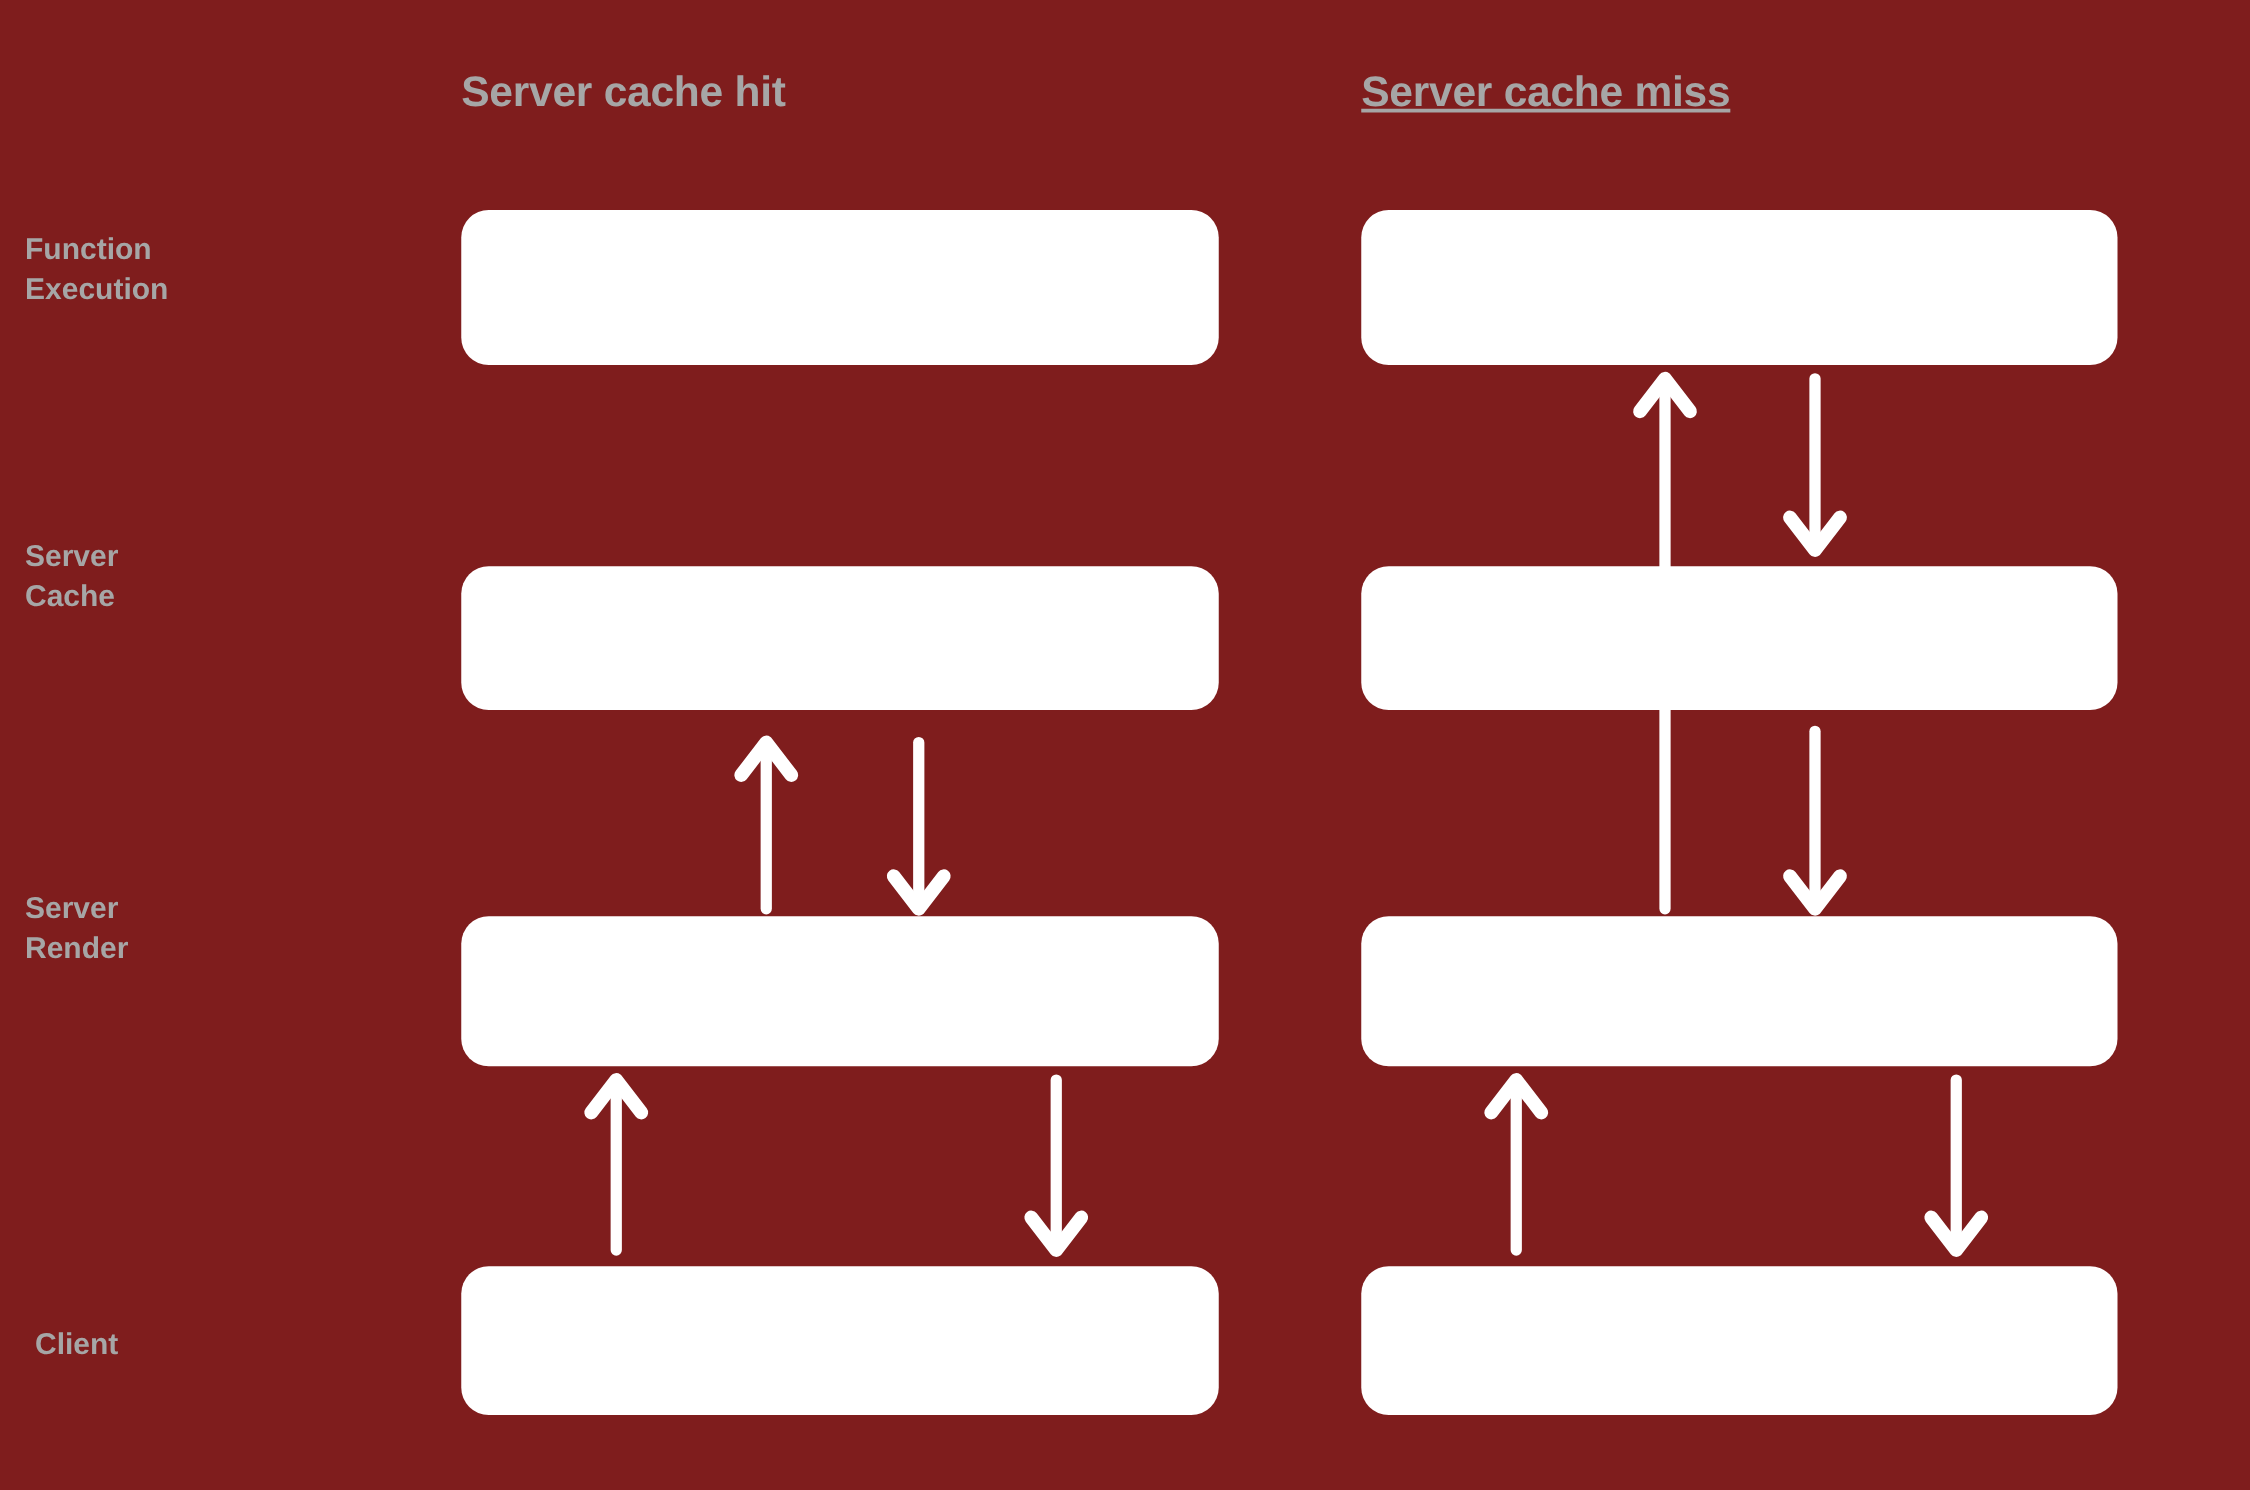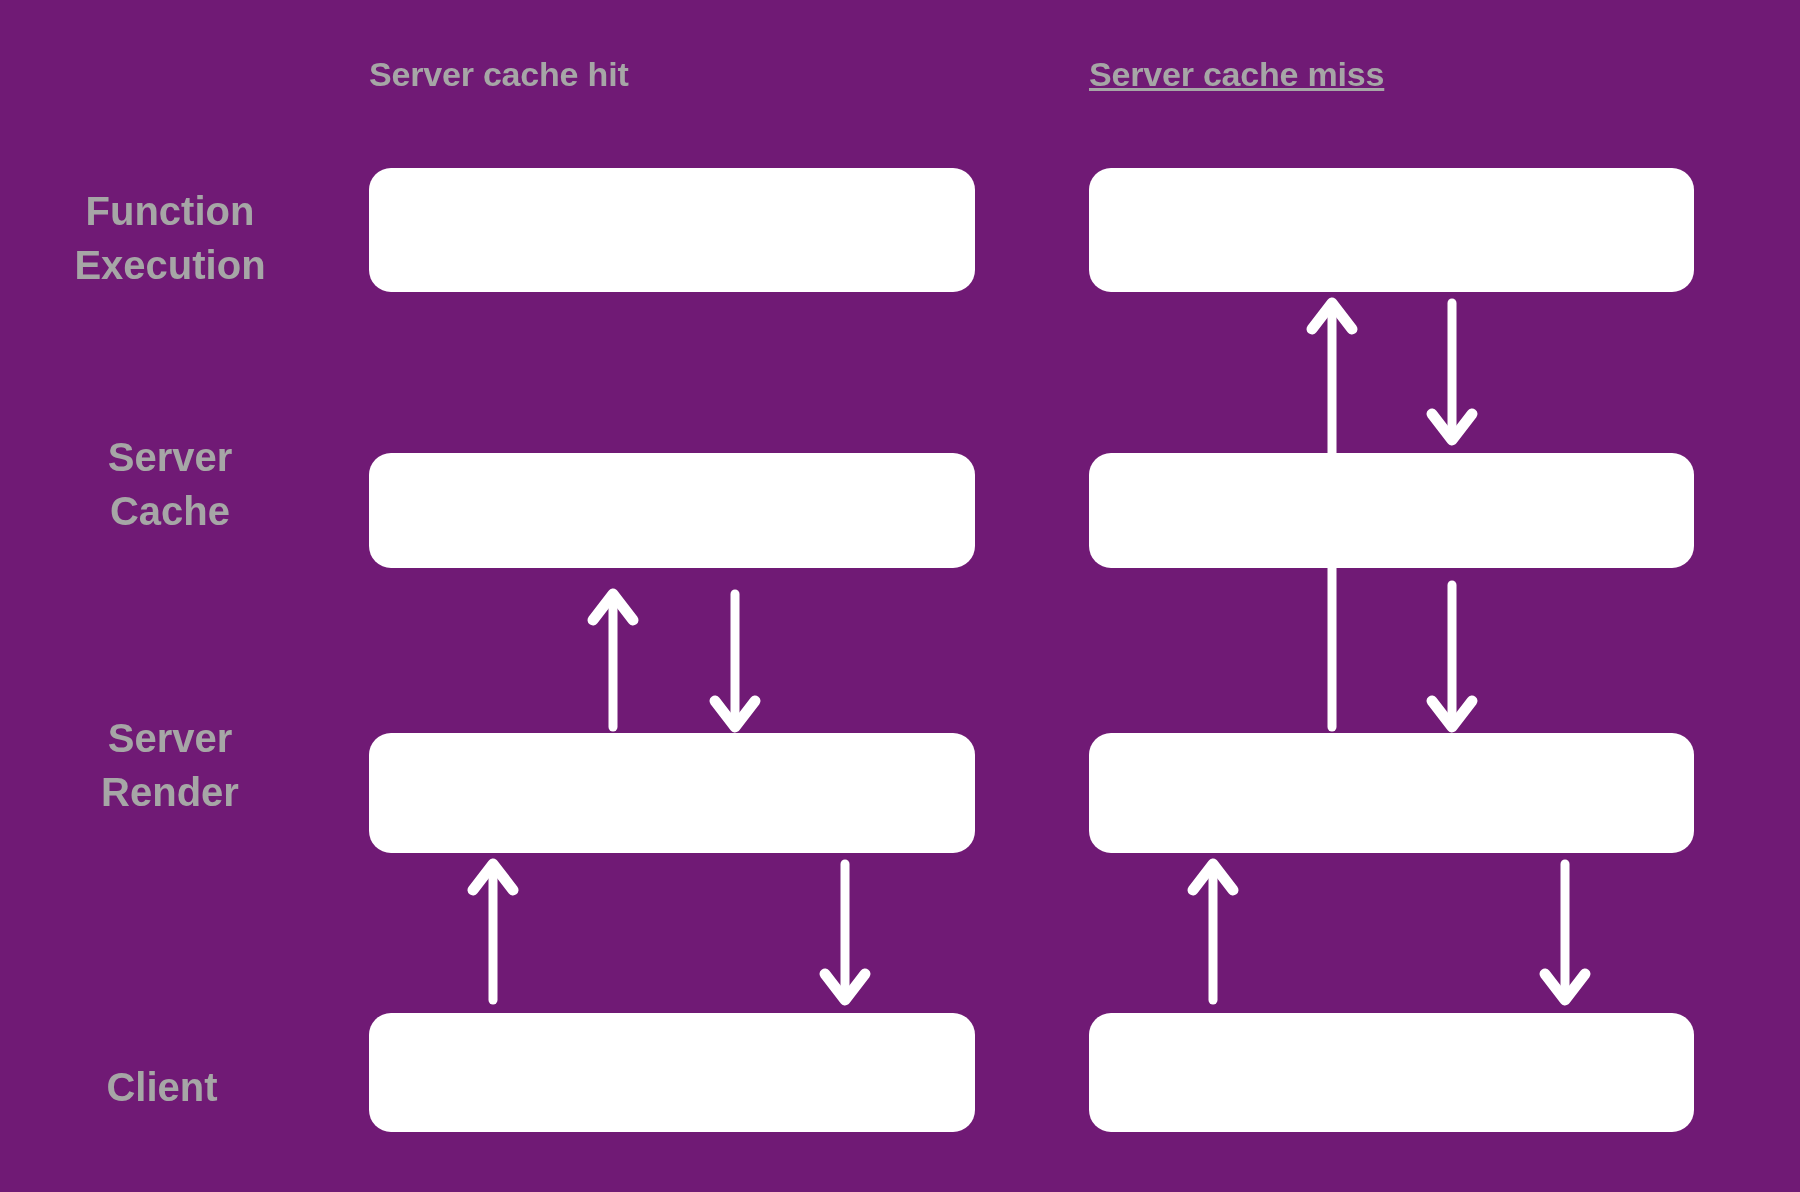--- a/index.html
+++ b/index.html
@@ -10,37 +10,37 @@
   body {
     width: 1800px;
     height: 1192px;
     font-family: "Liberation Sans", sans-serif;
     overflow: hidden;
   }
   #stage {
     position: relative;
     width: 1800px;
     height: 1192px;
-    background: #701a75;
+    background: #7f1d1d;
   }
   .col-header {
     position: absolute;
     color: #a6a6a6;
     font-size: 34px;
     font-weight: bold;
     letter-spacing: -0.2px;
     white-space: nowrap;
     line-height: 1.1;
   }
   .row-label {
     position: absolute;
     color: #a6a6a6;
-    font-size: 40px;
+    font-size: 24px;
     font-weight: bold;
-    text-align: center;
+    text-align: left;
     line-height: 1.35;
     white-space: pre-line;
   }
   .lane-box {
     position: absolute;
     background: #ffffff;
     border-radius: 22px;
   }
   .arrow-svg {
     position: absolute;
@@ -70,21 +70,21 @@
       <div class="col-header" style="left: 1089px; top: 56px; text-decoration: underline;">Server cache miss</div>
     </div>
 
   <div id="row-labels">
       <div class="row-label" style="left: 20px; top: 184px; width: 300px;">Function
 Execution</div>
       <div class="row-label" style="left: 20px; top: 430px; width: 300px;">Server
 Cache</div>
       <div class="row-label" style="left: 20px; top: 711px; width: 300px;">Server
 Render</div>
-      <div class="row-label" style="left: 12px; top: 1060px; width: 300px;">Client</div>
+      <div class="row-label" style="left: 28px; top: 1060px; width: 300px;">Client</div>
     </div>
 
   <div id="lane-boxes">
       <div class="lane-box" style="left: 369px; top: 168px; width: 606px; height: 124px; background: rgb(255, 255, 255);"></div>
       <div class="lane-box" style="left: 369px; top: 453px; width: 606px; height: 115px; background: rgb(255, 255, 255);"></div>
       <div class="lane-box" style="left: 369px; top: 733px; width: 606px; height: 120px; background: rgb(255, 255, 255);"></div>
       <div class="lane-box" style="left: 369px; top: 1013px; width: 606px; height: 119px; background: rgb(255, 255, 255);"></div>
       <div class="lane-box" style="left: 1089px; top: 168px; width: 605px; height: 124px; background: rgb(255, 255, 255);"></div>
       <div class="lane-box" style="left: 1089px; top: 453px; width: 605px; height: 115px; background: rgb(255, 255, 255);"></div>
       <div class="lane-box" style="left: 1089px; top: 733px; width: 605px; height: 120px; background: rgb(255, 255, 255);"></div>

